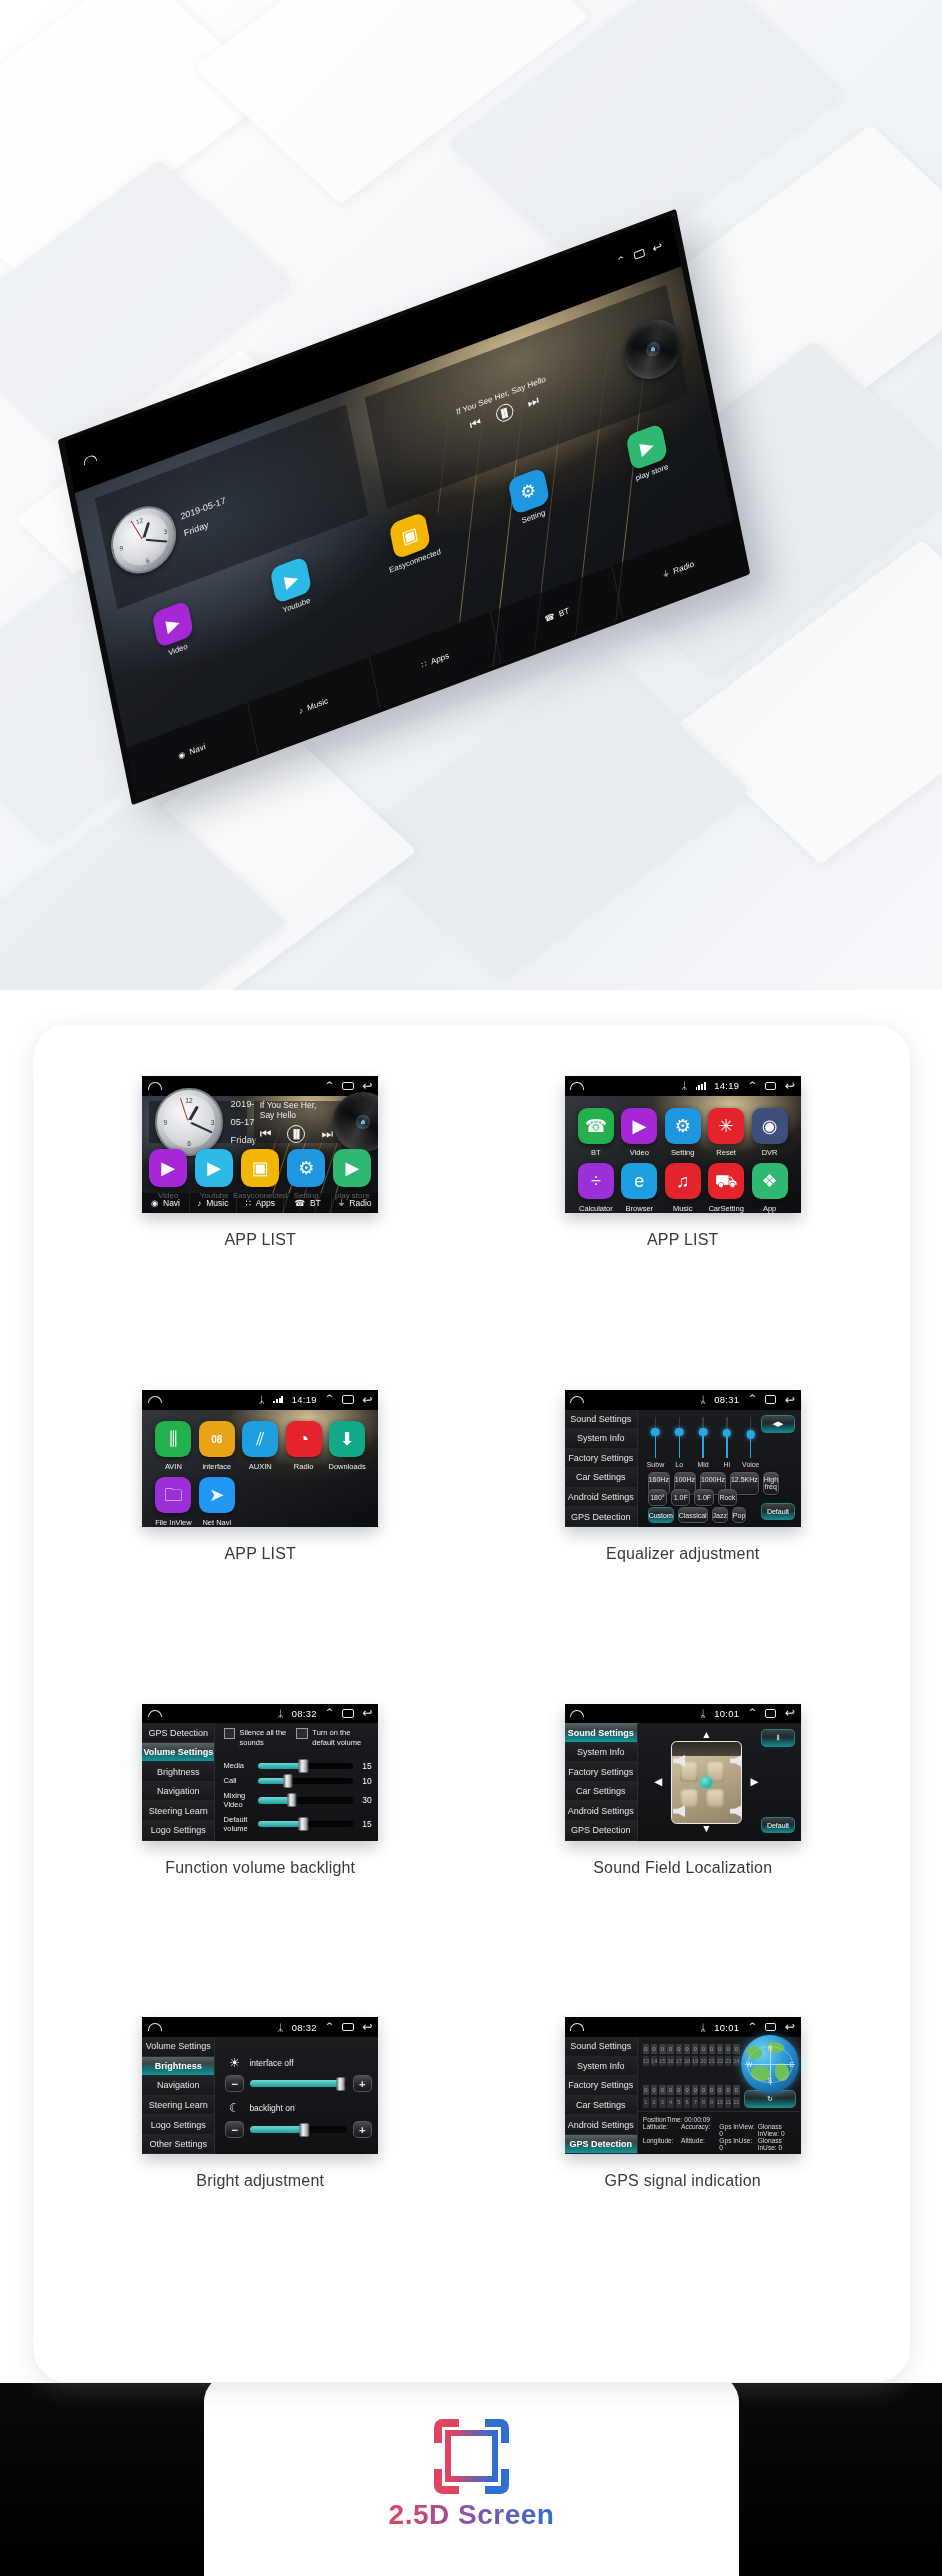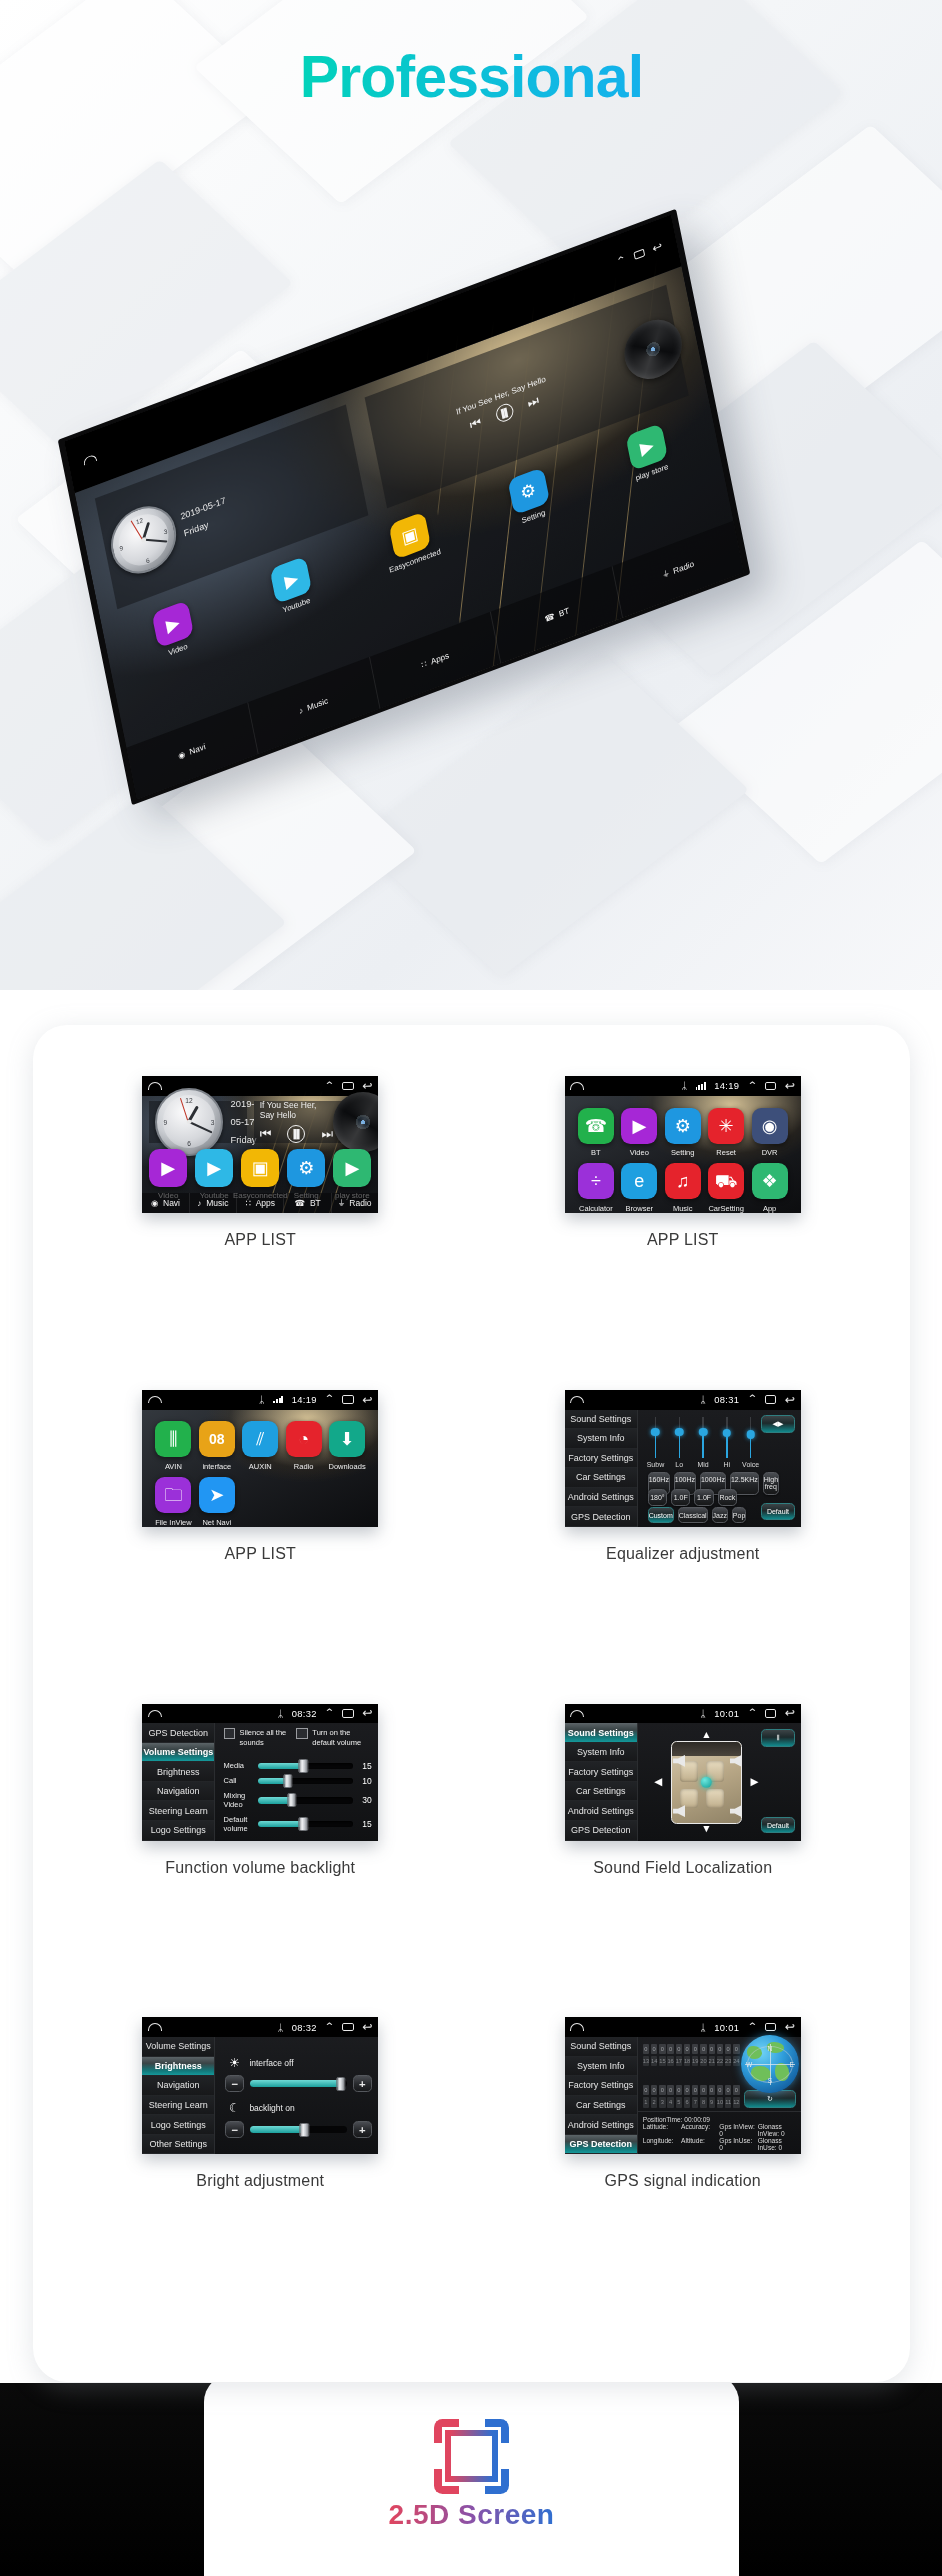--- a/index.html
+++ b/index.html
@@ -339,21 +339,20 @@
     <div class="tile g" style="left:490px;top:19px;width:311px;height:198px;"></div>
     <div class="tile" style="left:660px;top:189px;width:320px;height:207px;"></div>
     <div class="tile g" style="left:603px;top:405px;width:320px;height:207px;"></div>
     <div class="tile" style="left:716px;top:603px;width:311px;height:198px;"></div>
     <div class="tile g" style="left:396px;top:716px;width:311px;height:198px;"></div>
     <div class="tile" style="left:75px;top:782px;width:302px;height:189px;"></div>
     <div class="tile g" style="left:-38px;top:848px;width:283px;height:189px;"></div>
   </div>
 
   <div class="hero-title">
-    <div>Professional</div>
   </div>
 
   <div class="hero-device-wrap">
     <div class="hero-device">
       <div class="hd-screen">
         <div class="scr">
             <div class="statusbar">
               <div class="sb-left">
                 <span class="home-ico"></span>
               </div>
@@ -689,21 +688,21 @@
             <div class="grid-body">
               <div class="grid-5">
                 <div class="gi">
                   <div class="app-ico" style="background: rgb(34, 177, 76);">
                     <span class="ico">⫼</span>
                   </div>
                   <div class="app-lbl">AVIN</div>
                 </div>
                 <div class="gi">
                   <div class="app-ico" style="background: rgb(232, 163, 23);">
-                    <span style="font-size: 14px; font-weight: bold;">08</span>
+                    <span style="font-size: 10px; font-weight: bold;">08</span>
                   </div>
                   <div class="app-lbl">interface</div>
                 </div>
                 <div class="gi">
                   <div class="app-ico" style="background: rgb(30, 159, 224);">
                     <span class="ico">⫽</span>
                   </div>
                   <div class="app-lbl">AUXIN</div>
                 </div>
                 <div class="gi">

